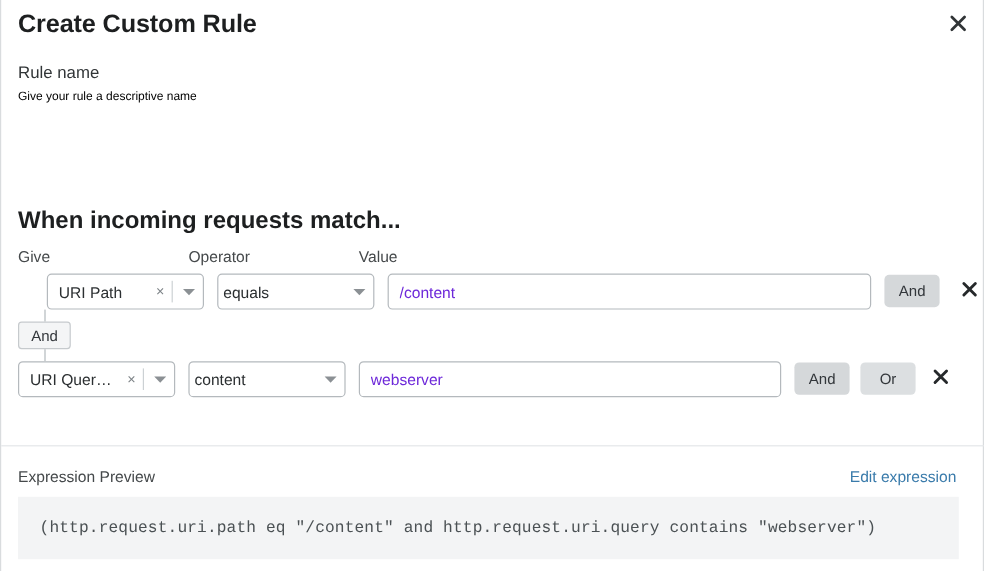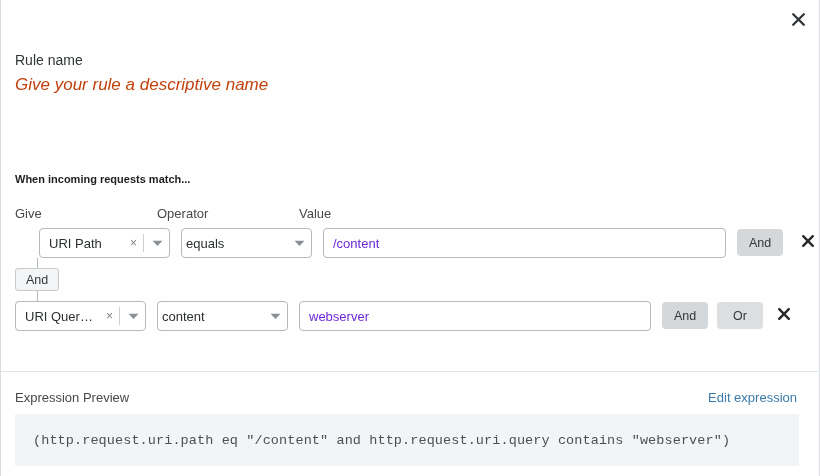--- a/index.html
+++ b/index.html
@@ -54,23 +54,22 @@
   
   .label-strong {
     position: absolute;
     left: 14px;
     font-size: 14px;
     color: #313537;
   }
   .label-sub {
     position: absolute;
     left: 14px;
-    font-size: 17px;
-    color: #c2410c;
-    font-style: italic;
+    font-size: 10px;
+    color: #000000;
   }
   .rule-name-label { top: 52px; }
   .rule-name-help  { top: 75px; }
 
   .rule-name-input {
     position: absolute;
     left: 14px;
     top: 100px;
     width: 784px;
     height: 29px;
@@ -82,21 +81,21 @@
     color: #2b2f31;
     padding: 0 9px;
     outline: none;
   }
 
   
   .section-heading {
     position: absolute;
     left: 14px;
     top: 173px;
-    font-size: 11px;
+    font-size: 20px;
     font-weight: bold;
     color: #1d1f20;
   }
 
   
   .col-head {
     position: absolute;
     top: 206px;
     font-size: 13px;
     color: #45494b;
@@ -298,20 +297,21 @@
     color: #4b5154;
     white-space: nowrap;
     letter-spacing: 0.1px;
   }
 </style>
 </head>
 <body>
 
 <div class="page">
 
+  <div class="modal-title">Create Custom Rule</div>
   <button class="close-btn">
     <span>
       <svg width="15" height="15" viewBox="0 0 15 15" aria-hidden="true">
         <path d="M2.2 2.2 L12.8 12.8 M12.8 2.2 L2.2 12.8" stroke="#313537" stroke-width="2.3" stroke-linecap="round"></path>
       </svg>
     </span>
   </button>
 
   <div class="label-strong rule-name-label">Rule name</div>
   <div class="label-sub rule-name-help">Give your rule a descriptive name</div>

